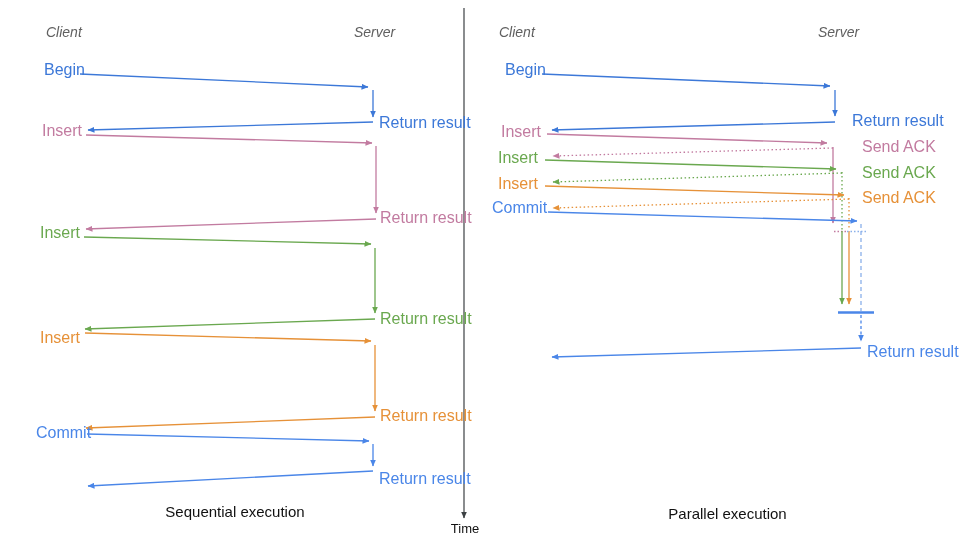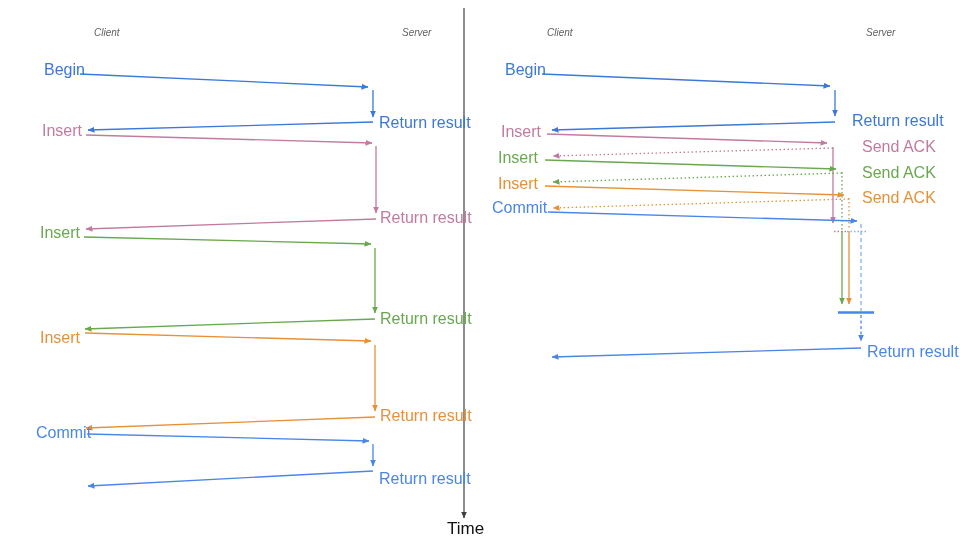--- a/index.html
+++ b/index.html
@@ -1,22 +1,22 @@
 <!DOCTYPE html>
 <html><head>
 <meta charset="utf-8">
 <style>
   html,body{margin:0;padding:0;background:#fff;}
   .canvas{position:relative;width:960px;height:540px;background:#fff;overflow:hidden;
           font-family:"Liberation Sans", sans-serif;}
   .canvas svg{position:absolute;left:0;top:0;}
   .t{position:absolute;font-size:16px;line-height:13px;white-space:nowrap;}
-  .hdr{font-size:10px;font-style:italic;line-height:15px;margin-left:48px;}
+  .hdr{font-size:14px;font-style:italic;line-height:15px;}
   .title{font-size:15px;line-height:17px;text-align:center;}
-  .time{font-size:17px;line-height:14px;text-align:center;}
+  .time{font-size:13px;line-height:14px;text-align:center;}
 </style>
 </head>
 <body>
 
 <div class="canvas">
 
   <svg width="960" height="540" viewBox="0 0 960 540">
     <defs>
       <marker id="m-blue" viewBox="0 0 7 6" markerWidth="7" markerHeight="6" refX="6.5" refY="3" orient="auto" markerUnits="userSpaceOnUse">
           <path d="M0,0 L7,3 L0,6 Z" fill="#3c78d8"></path>
@@ -107,32 +107,34 @@
   <div class="t" style="left: 40px; top: 226px; color: rgb(106, 168, 79);">Insert</div>
   <div class="t" style="left: 40px; top: 331px; color: rgb(230, 145, 56);">Insert</div>
   <div class="t" style="left: 36px; top: 426px; color: rgb(74, 134, 232);">Commit</div>
 
   <div class="t" style="left: 379px; top: 116px; color: rgb(60, 120, 216);">Return result</div>
   <div class="t" style="left: 380px; top: 211px; color: rgb(194, 123, 160);">Return result</div>
   <div class="t" style="left: 380px; top: 312px; color: rgb(106, 168, 79);">Return result</div>
   <div class="t" style="left: 380px; top: 409px; color: rgb(230, 145, 56);">Return result</div>
   <div class="t" style="left: 379px; top: 472px; color: rgb(74, 134, 232);">Return result</div>
 
+  <div class="t title" style="left: 150px; top: 503px; width: 170px; color: rgb(17, 17, 17);">Sequential execution</div>
 
   <div class="t hdr" style="left: 499px; top: 25px; color: rgb(96, 96, 96);">Client</div>
   <div class="t hdr" style="left: 818px; top: 25px; color: rgb(96, 96, 96);">Server</div>
 
   <div class="t" style="left: 505px; top: 63px; color: rgb(60, 120, 216);">Begin</div>
   <div class="t" style="left: 501px; top: 125px; color: rgb(194, 123, 160);">Insert</div>
   <div class="t" style="left: 498px; top: 151px; color: rgb(106, 168, 79);">Insert</div>
   <div class="t" style="left: 498px; top: 177px; color: rgb(230, 145, 56);">Insert</div>
   <div class="t" style="left: 492px; top: 201px; color: rgb(74, 134, 232);">Commit</div>
 
   <div class="t" style="left: 852px; top: 114px; color: rgb(60, 120, 216);">Return result</div>
   <div class="t" style="left: 862px; top: 140px; color: rgb(194, 123, 160);">Send ACK</div>
   <div class="t" style="left: 862px; top: 166px; color: rgb(106, 168, 79);">Send ACK</div>
   <div class="t" style="left: 862px; top: 191px; color: rgb(230, 145, 56);">Send ACK</div>
   <div class="t" style="left: 867px; top: 345px; color: rgb(74, 134, 232);">Return result</div>
 
+  <div class="t title" style="left: 645px; top: 505px; width: 165px; color: rgb(17, 17, 17);">Parallel execution</div>
 
   <div class="t time" style="left: 447px; top: 522px; width: 36px; color: rgb(17, 17, 17);">Time</div>
 
 </div>
 
 </body></html>

